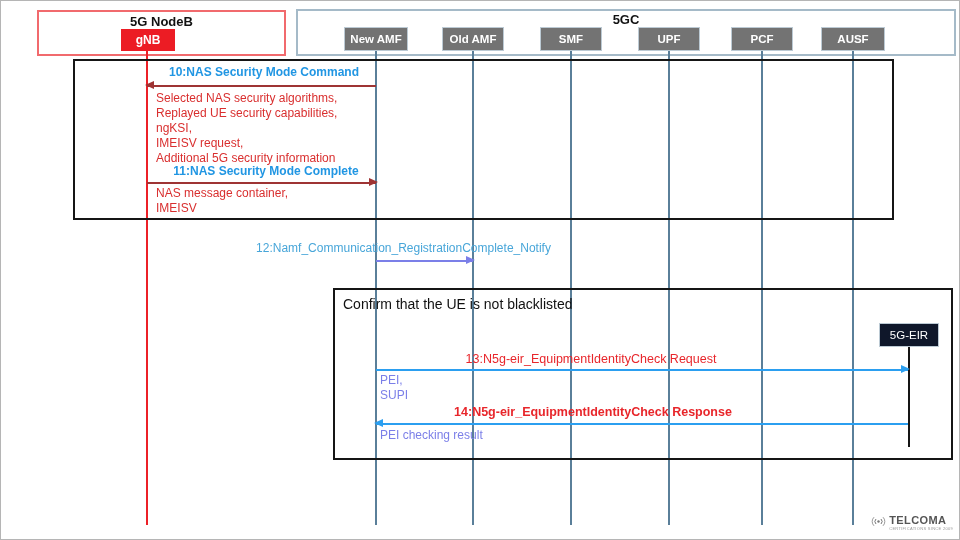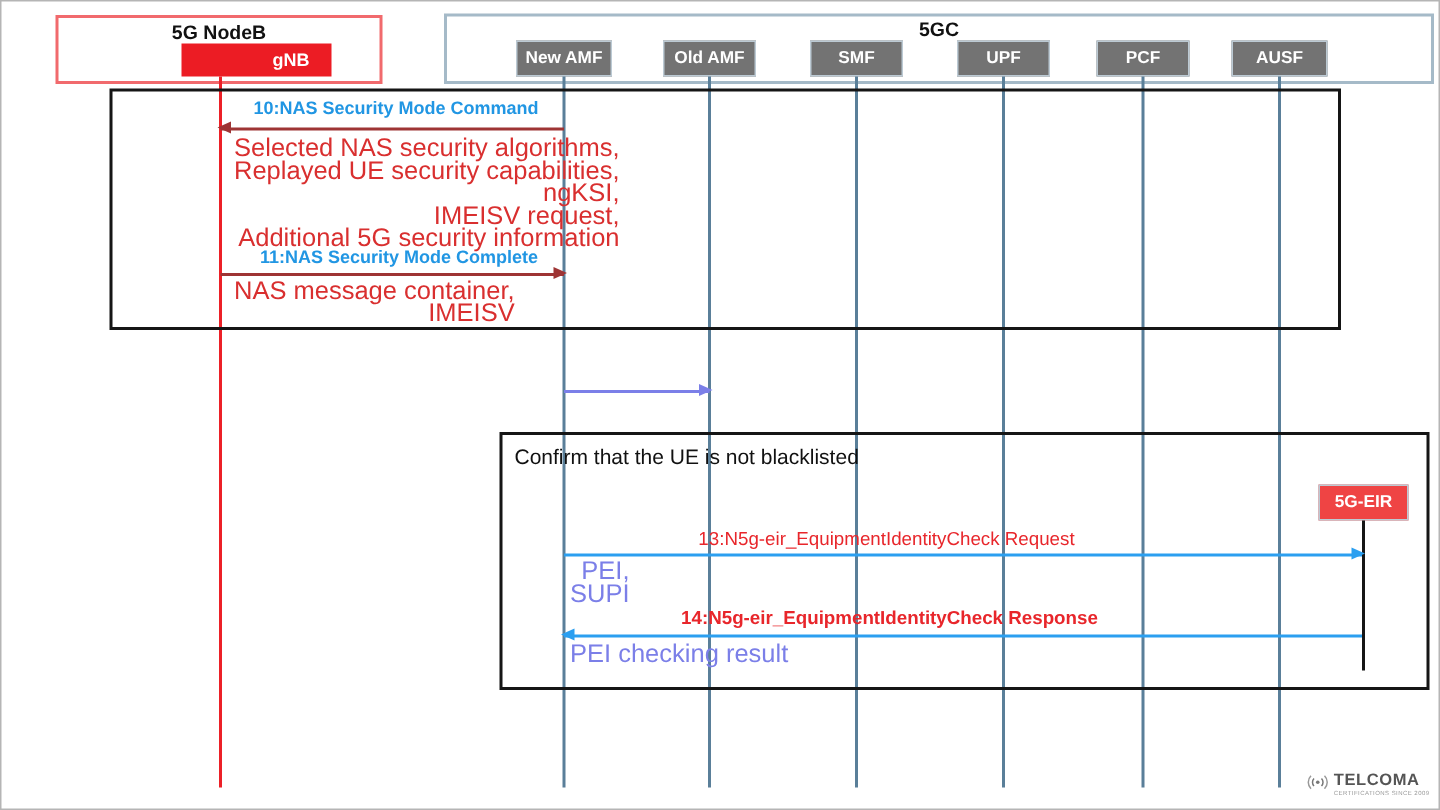--- a/index.html
+++ b/index.html
@@ -3,36 +3,36 @@
 <meta charset="utf-8">
 <style>
   html,body{margin:0;padding:0;background:#fff;}
   .canvas{
     position:relative;width:960px;height:540px;background:#ffffff;
     border:1px solid #b5b5b5;box-sizing:border-box;overflow:hidden;
     font-family:"Liberation Sans", sans-serif;
   }
   .abs{position:absolute;}
   
-  .ran-box{left:36px;top:9px;width:218px;height:46px;border:2px solid #f16a6d;box-sizing:border-box;}
+  .ran-box{left:36px;top:9px;width:249px;height:46px;border:2px solid #f16a6d;box-sizing:border-box;}
   .ran-title{position:absolute;left:0;top:2px;width:100%;text-align:center;font-size:13px;font-weight:700;color:#111;}
   .gnb-box{position:absolute;left:82px;top:17px;width:54px;height:22px;background:#ec1c24;color:#fff;
-    font-size:12px;font-weight:700;display:flex;align-items:center;justify-content:center;padding-left:46px;}
+    font-size:12px;font-weight:700;display:flex;align-items:center;justify-content:center;}
   .core-box{left:295px;top:8px;width:660px;height:47px;border:2px solid #a5bac8;box-sizing:border-box;}
   .core-title{position:absolute;left:0;top:1px;width:100%;text-align:center;font-size:13px;font-weight:700;color:#111;}
   .nf{position:absolute;top:26px;height:24px;background:#737373;border:1px solid #bccad4;box-sizing:border-box;
     color:#fff;font-size:11.5px;font-weight:700;display:flex;align-items:center;justify-content:center;}
   #nf-newamf{left:343px;width:64px}
   #nf-oldamf{left:441px;width:62px}
   #nf-smf{left:539px;width:62px}
   #nf-upf{left:637px;width:62px}
   #nf-pcf{left:730px;width:62px}
   #nf-ausf{left:820px;width:64px}
-  .eir-box{position:absolute;left:878px;top:322px;width:60px;height:24px;background:#ef4444;border:1px solid #bccad4;
-    box-sizing:border-box;color:#fff;font-size:11.5px;font-weight:700;display:flex;align-items:center;justify-content:center;}
+  .eir-box{position:absolute;left:878px;top:322px;width:60px;height:24px;background:#0f172a;border:1px solid #bccad4;
+    box-sizing:border-box;color:#fff;font-size:11.5px;font-weight:400;display:flex;align-items:center;justify-content:center;}
   
   .lifeline{position:absolute;width:2px;top:50px;height:474px;background:#5a7f99;}
   #ll-gnb{left:145px;background:#ec2027;}
   #ll-newamf{left:374px}
   #ll-oldamf{left:471px}
   #ll-smf{left:569px}
   #ll-upf{left:667px}
   #ll-pcf{left:760px}
   #ll-ausf{left:851px}
   #ll-eir{left:907px;top:346px;height:100px;background:#151515;}
@@ -53,21 +53,21 @@
   .arrow.head-right::after{content:"";position:absolute;right:-2px;top:-4px;width:0;height:0;
     border-left:9px solid var(--c);border-top:4px solid transparent;border-bottom:4px solid transparent;}
   .arrow.head-left::before{content:"";position:absolute;left:-2px;top:-4px;width:0;height:0;
     border-right:9px solid var(--c);border-top:4px solid transparent;border-bottom:4px solid transparent;}
   #m10-arrow{--c:#9e3434;left:146px;top:84px;width:229px;}
   #m11-arrow{--c:#9e3434;left:146px;top:181px;width:229px;}
   #m12-arrow{--c:#7b7fe8;left:375px;top:259px;width:97px;}
   #m13-arrow{--c:#2b9ff0;left:375px;top:368px;width:532px;}
   #m14-arrow{--c:#2b9ff0;left:375px;top:422px;width:532px;}
   
-  .params{position:absolute;font-size:17px;line-height:15px;text-align:right;}
+  .params{position:absolute;font-size:12px;line-height:15px;}
   #m10-params{left:155px;top:90px;color:#d92f2f;}
   #m11-params{left:155px;top:185px;color:#d92f2f;}
   #m13-params{left:379px;top:372px;color:#7b7fe8;}
   #m14-params{left:379px;top:427px;color:#7b7fe8;}
   
   .logo{position:absolute;right:6px;bottom:8px;display:flex;align-items:flex-start;gap:2px;}
   .logo-text{display:flex;flex-direction:column;line-height:1;}
   .brand{font-size:11px;font-weight:700;color:#555;letter-spacing:0.4px;}
   .tagline{font-size:4px;color:#999;letter-spacing:0.3px;margin-top:1px;}
 </style>
@@ -125,20 +125,21 @@
     <div>Additional 5G security information</div>
   </div>
 
   <div class="msg-label" id="m11-label">11:NAS Security Mode Complete</div>
   <div class="arrow head-right" id="m11-arrow"></div>
   <div class="params" id="m11-params">
     <div>NAS message container,</div>
     <div>IMEISV</div>
   </div>
 
+  <div class="msg-label" id="m12-label">12:Namf_Communication_RegistrationComplete_Notify</div>
   <div class="arrow head-right" id="m12-arrow"></div>
 
   <div class="frame" id="frame2"></div>
   <div class="note-label">Confirm that the UE is not blacklisted</div>
 
   <div class="eir-box">
     <span>5G-EIR</span>
   </div>
   <div class="lifeline" id="ll-eir"></div>
 

